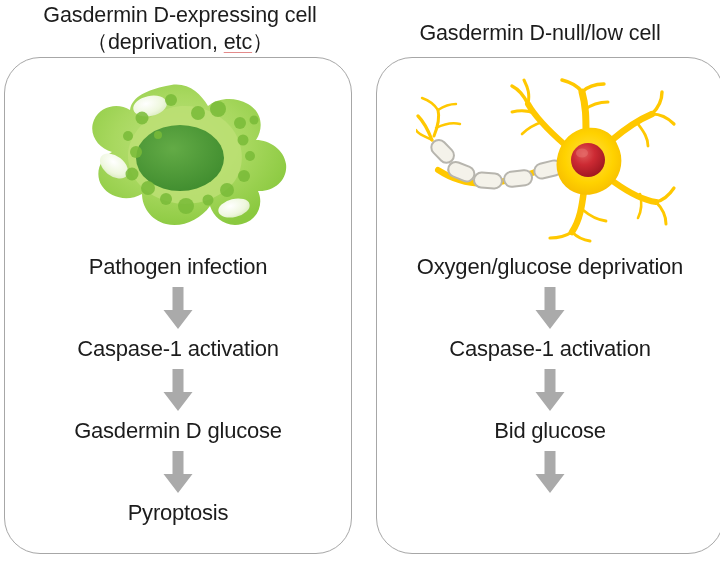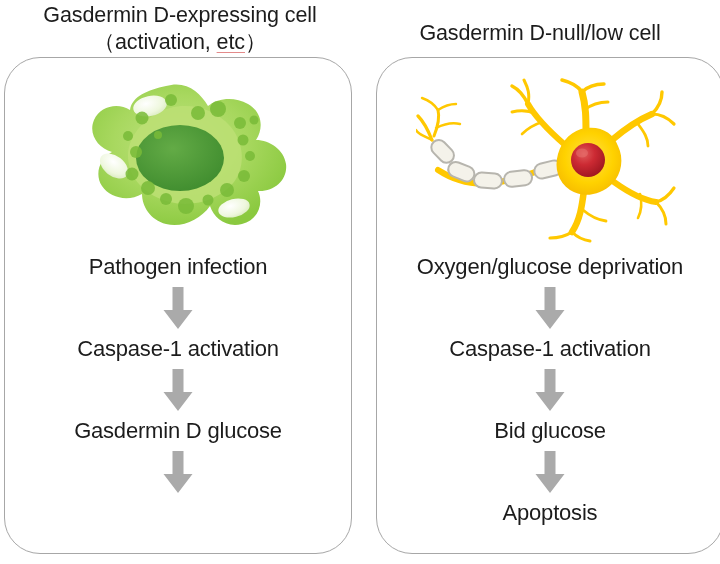--- a/index.html
+++ b/index.html
@@ -94,21 +94,21 @@
   }
   .arrow-wrap svg { display: block; }
 </style>
 </head>
 <body>
 
 <div id="stage">
 
   <div class="col-header header-left">
     <span class="line1">Gasdermin D-expressing cell</span>
-    <span class="line2"><span>（activation, </span><span class="etc-underlined">etc</span><span>）</span></span>
+    <span class="line2"><span>（deprivation, </span><span class="etc-underlined">etc</span><span>）</span></span>
     </div>
 
   <div class="col-header header-right">
     <span class="line1">Gasdermin D-null/low cell</span>
     </div>
 
   <div class="panel panel-left">
 
     <div class="illus">
       <svg width="240" height="165" viewBox="0 0 240 165">
@@ -193,20 +193,21 @@
         <svg width="30" height="42" viewBox="0 0 30 42">
           <path d="M9.5 0 H20.5 V23 H29.5 L15 42 L0.5 23 H9.5 Z" fill="#aaaaaa"></path>
         </svg>
       </div>
       <div class="flow-step">Gasdermin D glucose</div>
       <div class="arrow-wrap">
         <svg width="30" height="42" viewBox="0 0 30 42">
           <path d="M9.5 0 H20.5 V23 H29.5 L15 42 L0.5 23 H9.5 Z" fill="#aaaaaa"></path>
         </svg>
       </div>
+      <div class="flow-step">Pyroptosis</div>
     </div>
   </div>
 
   <div class="panel panel-right">
 
     <div class="illus">
       <svg width="268" height="165" viewBox="0 0 268 165">
         <defs>
           <radialGradient id="nrSoma" cx="50%" cy="45%" r="62%">
             <stop offset="0%" stop-color="#ffe14d"></stop>
@@ -293,17 +294,16 @@
         <svg width="30" height="42" viewBox="0 0 30 42">
           <path d="M9.5 0 H20.5 V23 H29.5 L15 42 L0.5 23 H9.5 Z" fill="#aaaaaa"></path>
         </svg>
       </div>
       <div class="flow-step">Bid glucose</div>
       <div class="arrow-wrap">
         <svg width="30" height="42" viewBox="0 0 30 42">
           <path d="M9.5 0 H20.5 V23 H29.5 L15 42 L0.5 23 H9.5 Z" fill="#aaaaaa"></path>
         </svg>
       </div>
-      <div class="flow-step">Apoptosis</div>
     </div>
   </div>
 
 </div>
 
 </body></html>

